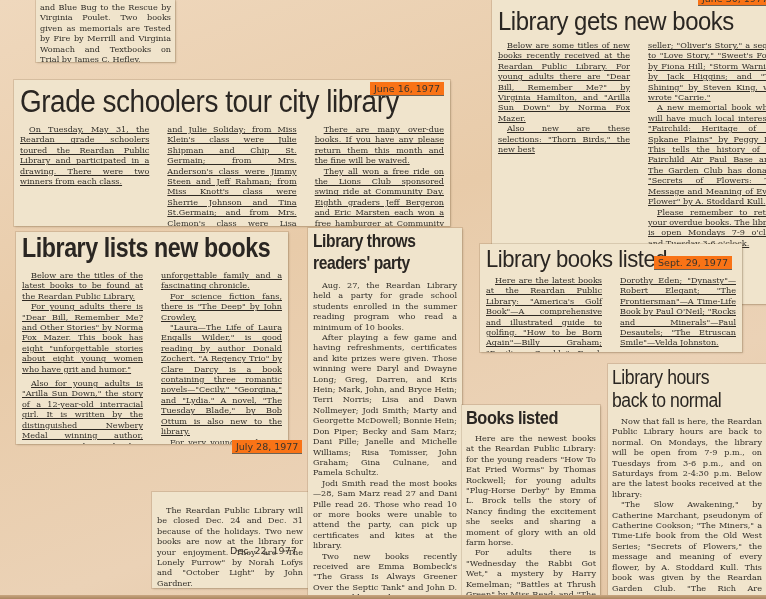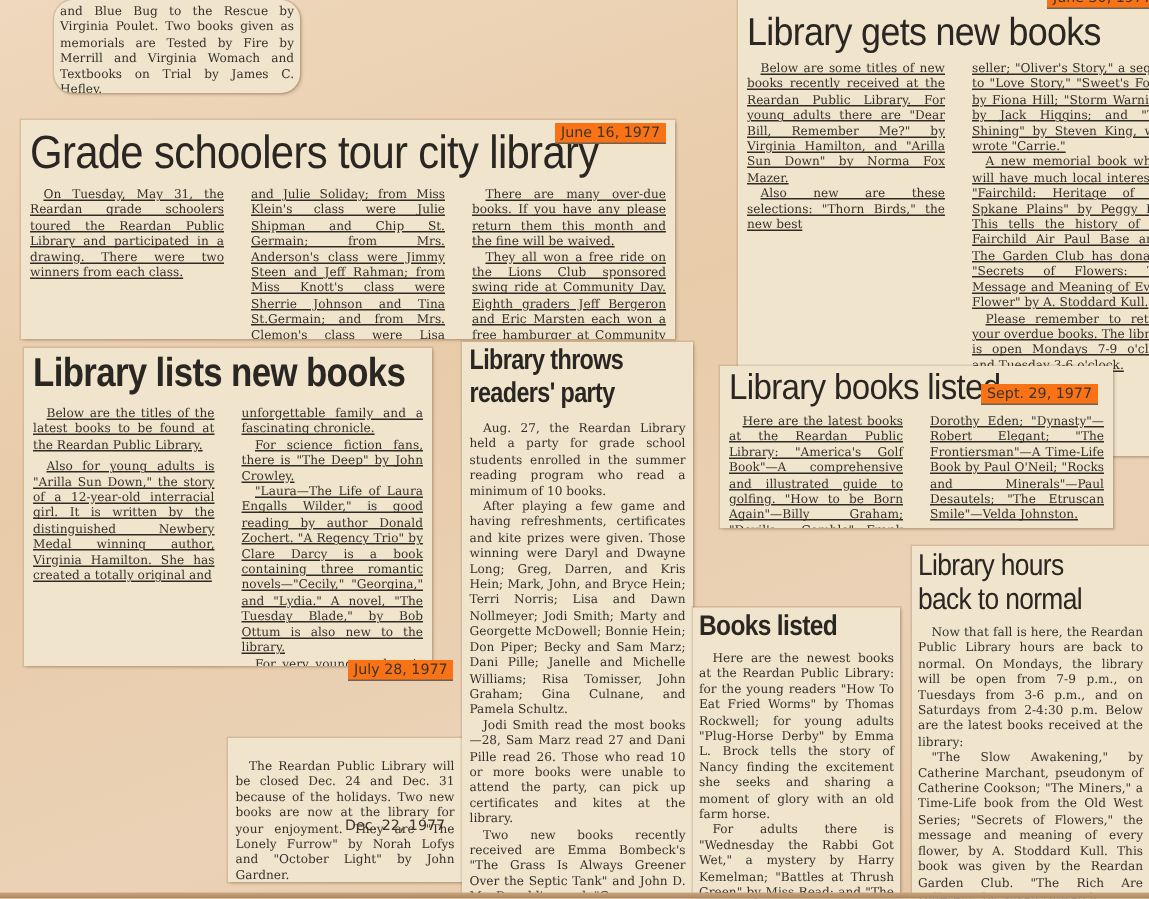--- a/index.html
+++ b/index.html
@@ -35,21 +35,21 @@
   .p + .p { margin-top:0; }
   .p.noind { text-indent:0; }
   .shade {
     position:absolute; left:0; bottom:0; width:766px; height:4px;
     background:linear-gradient(#c9a680,#a98660);
   }
 </style>
 </head>
 <body>
 
-<div class="clip" style="left:36px; top:0; width:164px; height:62px; padding:2px 4px;border-radius:13px;">
+<div class="clip" style="left:36px; top:0; width:139px; height:62px; padding:2px 4px;">
   <p class="p noind">and Blue Bug to the Rescue by Virginia Poulet. Two books given as memorials are Tested by Fire by Merrill and Virginia Womach and Textbooks on Trial by James C. Hefley.</p>
 </div>
 
 <div class="clip" style="left:14px; top:80px; width:436px; height:146px; padding:4px 6px;">
   <div class="head" style="font-size:31px; transform:scaleX(0.9); margin-top:2px;">Grade schoolers tour city library</div>
   <div class="date" style="right:6px; top:2px;">June 16, 1977</div>
   <div class="cols" style="margin-top:7px;">
     <div class="col">
       <p class="p">On Tuesday, May 31, the Reardan grade schoolers toured the Reardan Public Library and participated in a drawing. There were two winners from each class.</p>
     </div>
@@ -77,20 +77,21 @@
       <p class="p">Please remember to return your overdue books. The library is open Mondays 7-9 o'clock and Tuesday 3-6 o'clock.</p>
     </div>
   </div>
 </div>
 
 <div class="clip" style="left:16px; top:232px; width:272px; height:212px; padding:3px 6px;">
   <div class="head bold" style="font-size:27px; transform:scaleX(0.86);">Library lists new books</div>
   <div class="cols" style="margin-top:8px;">
     <div class="col">
       <p class="p">Below are the titles of the latest books to be found at the Reardan Public Library.</p>
+      <p class="p">For young adults there is "Dear Bill, Remember Me? and Other Stories" by Norma Fox Mazer. This book has eight "unforgettable stories about eight young women who have grit and humor."</p>
       <p class="p" style="margin-top:4px;">Also for young adults is "Arilla Sun Down," the story of a 12-year-old interracial girl. It is written by the distinguished Newbery Medal winning author, Virginia Hamilton. She has created a totally original and</p>
     </div>
     <div class="col">
       <p class="p noind">unforgettable family and a fascinating chronicle.</p>
       <p class="p">For science fiction fans, there is "The Deep" by John Crowley.</p>
       <p class="p">"Laura—The Life of Laura Engalls Wilder," is good reading by author Donald Zochert. "A Regency Trio" by Clare Darcy is a book containing three romantic novels—"Cecily," "Georgina," and "Lydia." A novel, "The Tuesday Blade," by Bob Ottum is also new to the library.</p>
       <p class="p">For very young readers is a "let's-read-and - find- out- about- science- book" called "Energy From the Sun," by Melvin Berger.</p>
     </div>
   </div>
 </div>

